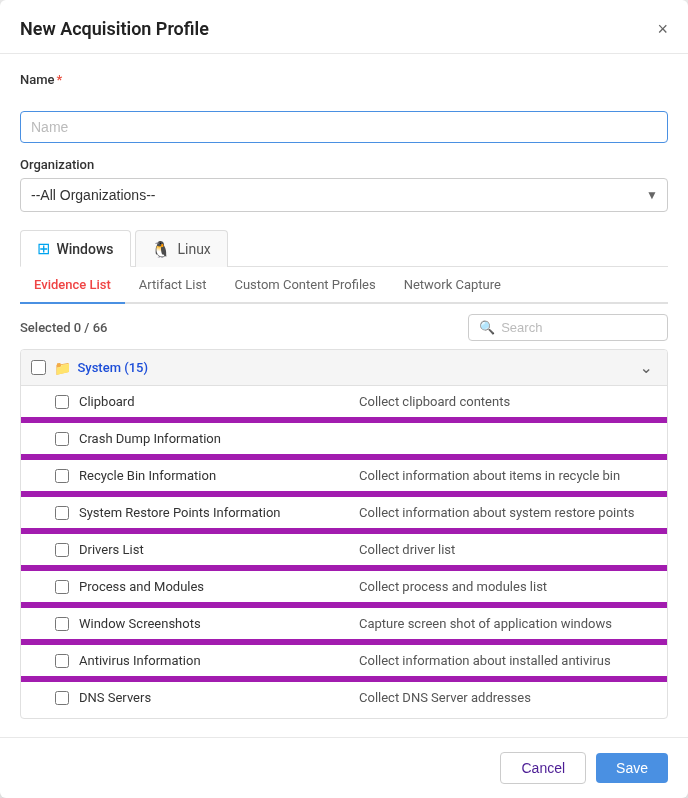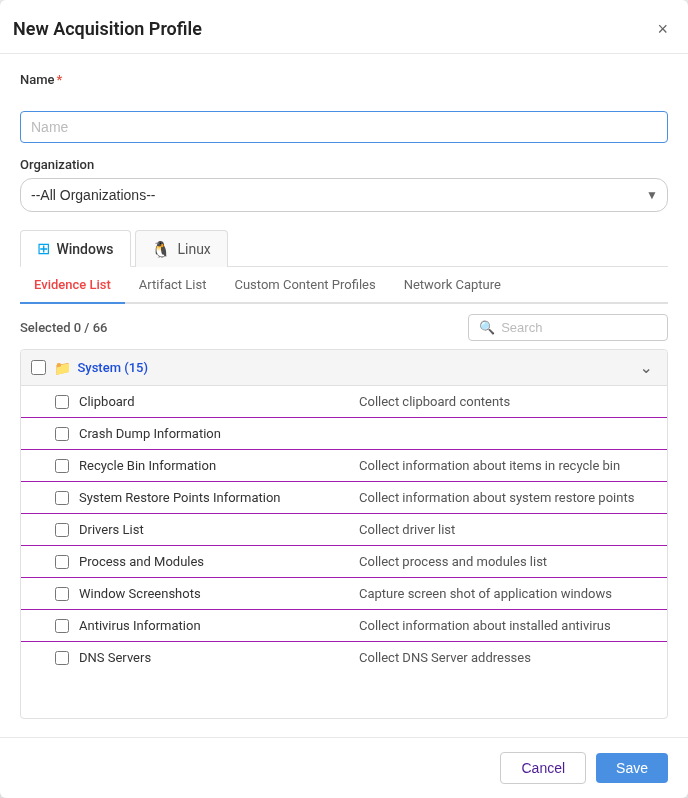--- a/index.html
+++ b/index.html
@@ -18,21 +18,21 @@
       min-height: 798px;
       border-radius: 6px;
       box-shadow: 0 4px 20px rgba(0,0,0,0.2);
       display: flex;
       flex-direction: column;
     }
     .modal-header {
       display: flex;
       justify-content: space-between;
       align-items: center;
-      padding: 18px 20px 14px 13px;
+      padding: 18px 20px 14px 20px;
       border-bottom: 1px solid #e8e8e8;
     }
     .modal-title {
       font-size: 18px;
       font-weight: 600;
       color: #222;
     }
     .close-btn {
       background: none;
       border: none;
@@ -75,21 +75,21 @@
       margin-bottom: 6px;
     }
     .select-wrapper {
       position: relative;
       margin-bottom: 18px;
     }
     .org-select {
       width: 100%;
       padding: 8px 36px 8px 10px;
       border: 1px solid #ccc;
-      border-radius: 12px;
+      border-radius: 4px;
       font-size: 14px;
       color: #333;
       background: #fff;
       appearance: none;
       cursor: pointer;
     }
     .select-arrow {
       position: absolute;
       right: 10px;
       top: 50%;
@@ -218,21 +218,21 @@
       border: none;
       cursor: pointer;
       color: #666;
       font-size: 16px;
       padding: 0 4px;
     }
     .list-item {
       display: flex;
       align-items: center;
       padding: 8px 10px 8px 34px;
-      border-bottom: 1px solid #a21caf;
+      border-bottom: 6px solid #a21caf;
       background: #fff;
     }
     .list-item:last-child { border-bottom: none; }
     .item-checkbox {
       width: 14px;
       height: 14px;
       margin-right: 10px;
       cursor: pointer;
       accent-color: #4a90e2;
     }

